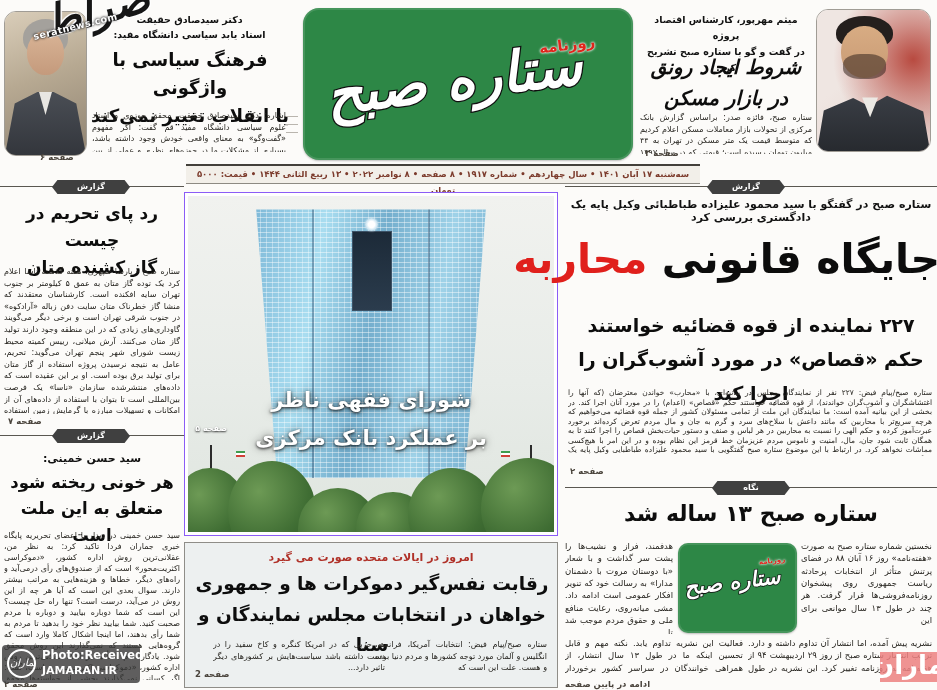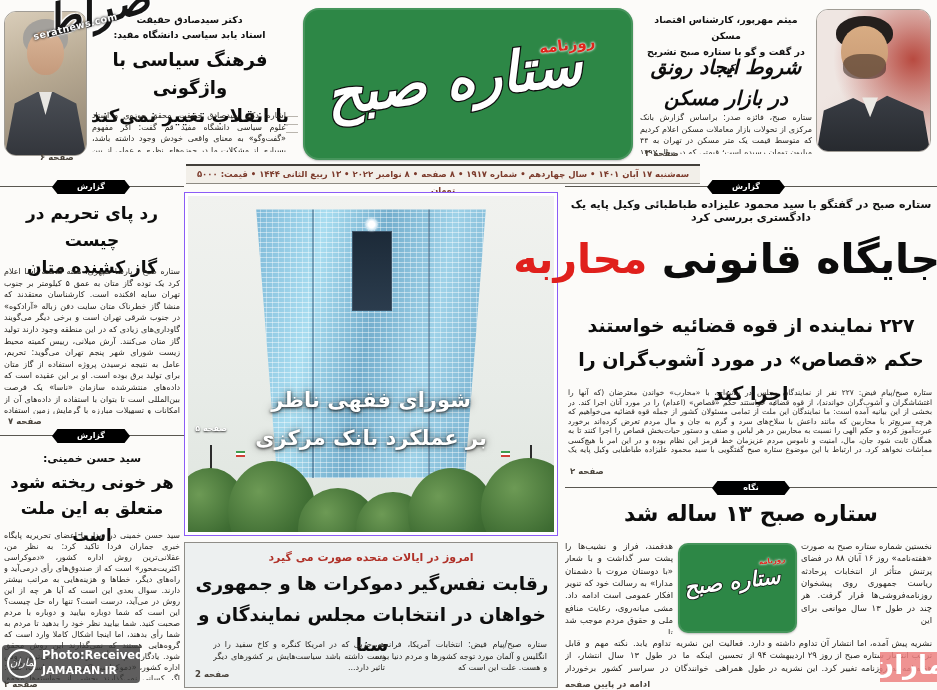--- a/index.html
+++ b/index.html
@@ -5,21 +5,21 @@
   html,body{margin:0;padding:0;background:#e8e6e2;}
   #page{position:relative;width:937px;height:690px;background:#fcfbf9;overflow:hidden;
         font-family:"DejaVu Sans",sans-serif;color:#1d1d1b;margin:0 auto;}
   .abs{position:absolute;}
   .rtl{direction:rtl;unicode-bidi:plaintext;}
   .kicker{font-weight:bold;text-align:center;color:#111;}
   .headline{font-weight:bold;text-align:center;color:#0d0d0d;line-height:1.35;}
   .body-text{font-size:8px;text-align:justify;color:#26241f;line-height:1.45;}
   .pageref{font-size:8.5px;font-weight:bold;color:#4a443c;}
   .rule{position:absolute;height:1px;background:#5a5751;}
-  .tag-pill{position:absolute;width:78px;height:14px;background:#000000;color:#fff;
+  .tag-pill{position:absolute;width:78px;height:14px;background:#404040;color:#fff;
             font-size:8px;font-weight:bold;line-height:14px;text-align:center;
             clip-path:polygon(7% 0,93% 0,100% 50%,93% 100%,7% 100%,0 50%);}
   .photo-frame{position:absolute;border:1px solid #a09c95;border-radius:12px;overflow:hidden;background:#fff;}
   .logo-green{position:absolute;background:#2d8746;border-radius:16px;
               box-shadow:inset 0 0 0 2px rgba(255,255,255,.12), 0 1px 2px rgba(0,0,0,.25);overflow:hidden;}
   .logo-script{font-family:"DejaVu Serif",serif;font-style:italic;font-weight:bold;color:#fff;
                -webkit-text-stroke:2.5px #121212;paint-order:stroke fill;white-space:nowrap;
                text-shadow:0 0 1px #000;}
   .logo-label{color:#e0251c;font-weight:bold;text-shadow:0 0 2px #fff,0 0 3px #fff;white-space:nowrap;}
   .date-strip{position:absolute;background:#f2efe9;border-top:2px solid #43403a;border-bottom:1px solid #8d8a83;
@@ -80,21 +80,21 @@
   <div class="photo-frame" style="left:816px;top:9px;width:113px;height:141px;">
     <div class="abs" style="inset:0;background:radial-gradient(circle at 85% 35%, #b84a40 0%, rgba(184,74,64,.55) 26%, transparent 60%),linear-gradient(140deg,#efe6e2 40%,#e2cdc8);"></div>
     <div class="abs" style="left:17%;top:4%;width:50%;height:24%;border-radius:50% 50% 42% 42%;background:#241f1d;"></div>
     <div class="abs" style="left:21%;top:11%;width:42%;height:37%;border-radius:48%;background:linear-gradient(#d8ac83,#c89a74);"></div>
     <div class="abs" style="left:23%;top:31%;width:38%;height:18%;border-radius:40%;background:rgba(52,37,29,.55);"></div>
     <div class="abs" style="left:0;bottom:0;width:100%;height:40%;background:linear-gradient(#3a3e45,#272a2f);clip-path:polygon(0 100%,6% 28%,32% 6%,46% 20%,62% 2%,94% 30%,100% 100%);"></div>
     <div class="abs" style="left:40%;bottom:24%;width:14%;height:14%;background:#ece9e4;clip-path:polygon(0 0,100% 0,50% 100%);"></div>
   </div>
 
   <div class="abs rtl kicker" style="left:640px;top:12px;width:172px;font-size:9.5px;line-height:1.7;">
-    <div>میثم مهرپور، کارشناس اقتصاد مسکن</div>
+    <div>میثم مهرپور، کارشناس اقتصاد پروژه</div>
     <div>در گفت و گو با ستاره صبح تشریح کرد:</div>
   </div>
   <div class="abs rtl headline" style="left:638px;top:52px;width:176px;font-size:20px;line-height:1.55;font-style:italic;">
     <div>شروط ایجاد رونق</div>
     <div>در بازار مسکن</div>
   </div>
   <div class="abs rtl body-text" style="left:640px;top:112px;width:172px;height:42px;overflow:hidden;">ستاره صبح، فائزه صدر: براساس گزارش بانک مرکزی از تحولات بازار معاملات مسکن اعلام کردیم که متوسط قیمت یک متر مسکن در تهران به ۴۴ میلیون تومان رسیده است؛ قیمتی که در سال ۱۳۹۷ حدودا ۵ میلیون تومان بود.</div>
   <div class="abs rtl pageref" style="left:645px;top:148px;">صفحه ۳</div>
 
   <div class="rule" style="left:0;top:186px;width:184px;"></div>

